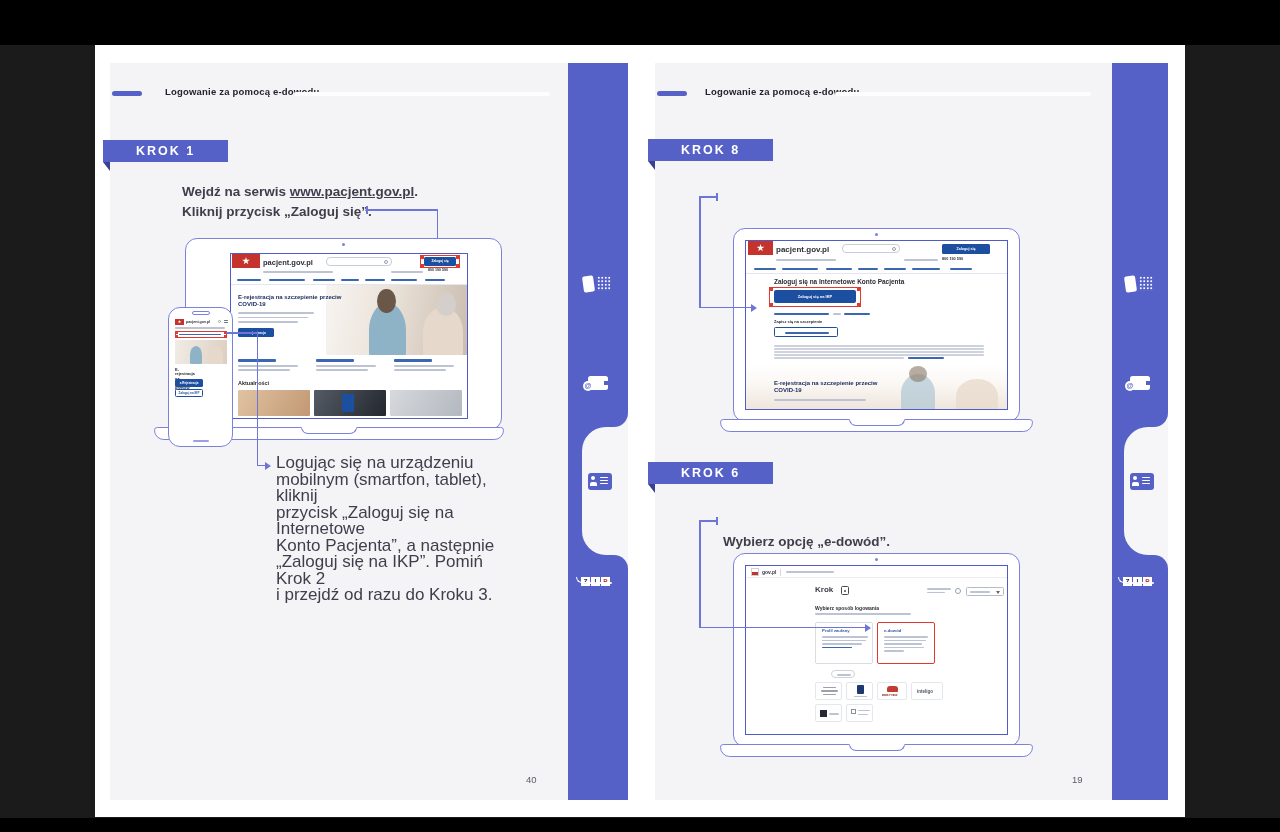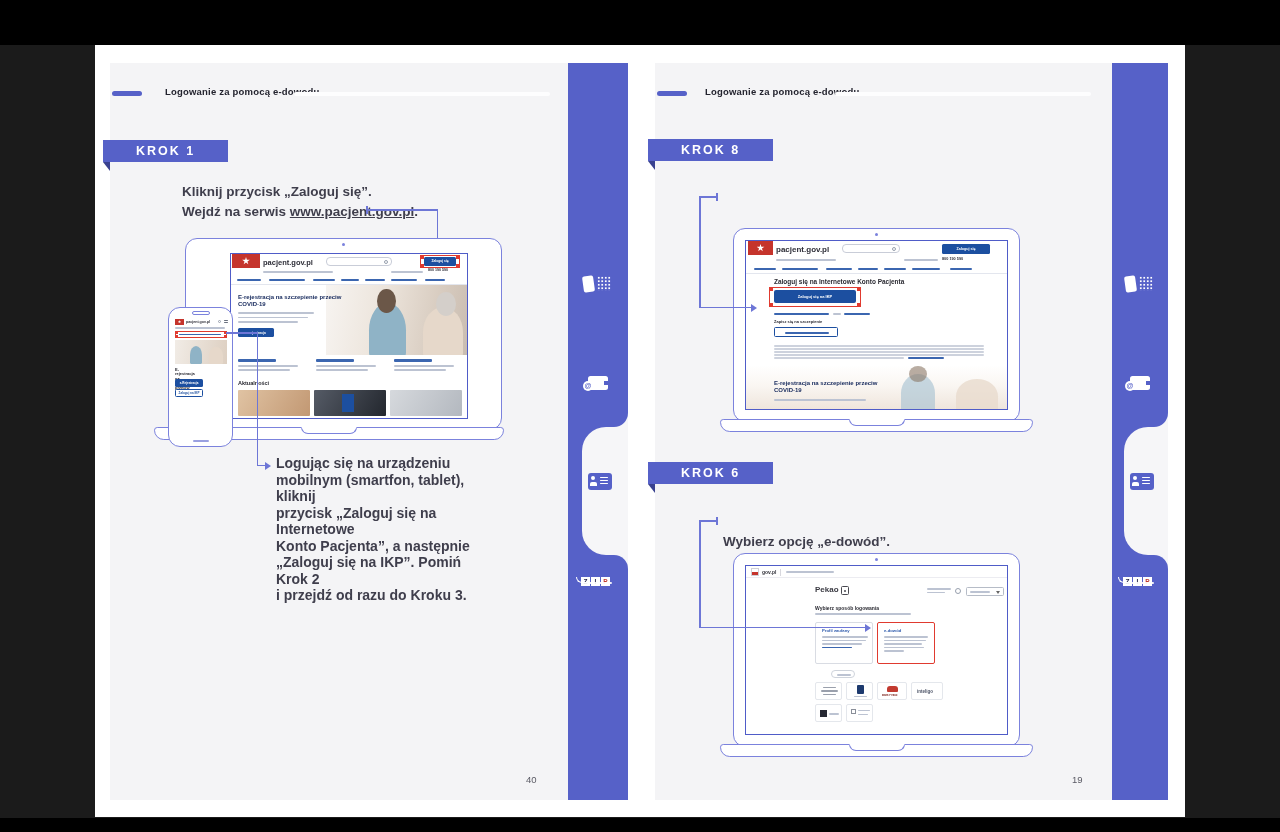--- a/index.html
+++ b/index.html
@@ -8,21 +8,21 @@
 .blackbar{position:absolute;left:0;width:1280px;background:#000}
 .spread{position:absolute;left:95px;top:45px;width:1090px;height:772px;background:#fff}
 .page{position:absolute;top:18px;height:737px;background:#f4f4f6}
 .strip{position:absolute;top:0;height:737px;background:#5661c8}
 .dash{position:absolute;width:30px;height:5px;border-radius:2.5px;background:#5661c8}
 .shead{position:absolute;font-size:9.5px;font-weight:bold;color:#23232e;letter-spacing:.2px}
 .wline{position:absolute;height:3.5px;background:#fdfdfe;border-radius:2px}
 .krok{position:absolute;width:125px;height:22px;background:#5661c8;color:#fff;font-weight:bold;font-size:12.5px;letter-spacing:2px;text-align:center;line-height:22px}
 .fold{position:absolute;width:7px;height:9px;background:#39418f;clip-path:polygon(0 0,100% 0,100% 100%)}
 .instr{position:absolute;font-size:13.5px;font-weight:600;color:#3f3e4c;line-height:20px}
-.note{position:absolute;font-size:14px;font-weight:700;color:#3f3e4c;line-height:16.5px}
+.note{position:absolute;font-size:17px;font-weight:400;color:#3f3e4c;line-height:16.5px}
 .pnum{position:absolute;font-size:9.5px;color:#5a5a64}
 .hline{position:absolute;height:1.5px;background:#6d76d6}
 .vline{position:absolute;width:1.5px;background:#6d76d6}
 .arr-d{position:absolute;width:0;height:0;border-left:4px solid transparent;border-right:4px solid transparent;border-top:6px solid #6d76d6}
 .arr-r{position:absolute;width:0;height:0;border-top:4px solid transparent;border-bottom:4px solid transparent;border-left:6px solid #6d76d6}
 .laptop{position:absolute;background:#fff;border:1.5px solid #7b82dd;border-radius:12px}
 .cam{position:absolute;left:50%;top:4px;width:3px;height:3px;margin-left:-1.5px;border-radius:50%;background:#7b82dd}
 .lbase{position:absolute;background:#fff;border:1.5px solid #7b82dd;border-radius:4px 4px 12px 12px}
 .lnotch{position:absolute;left:50%;top:-1.5px;width:56px;height:7px;margin-left:-28px;background:#fff;border:1.5px solid #7b82dd;border-top-color:#fff;border-radius:0 0 7px 7px}
 .mock{position:absolute;background:#fff;border:1px solid #4f5cc8;overflow:hidden}
@@ -74,22 +74,22 @@
   <div class="page" style="left:15px;width:518px">
 
     <div class="dash" style="left:2px;top:28px"></div>
     <div class="shead" style="left:55px;top:23px">Logowanie za pomocą e-dowodu</div>
     <div class="wline" style="left:184px;top:29px;width:256px"></div>
 
     <div class="krok" style="left:-7px;top:77px">KROK 1</div>
     <div class="fold" style="left:-7px;top:99px"></div>
 
     <div class="instr" style="left:72px;top:119px">
+      <div><span>Wejdź na serwis </span><span style="text-decoration:underline">www.pacjent.gov.pl</span><span>.</span></div>
       <div><span>Kliknij przycisk </span><span style="font-weight:800">„Zaloguj się”</span><span>.</span></div>
-      <div><span>Wejdź na serwis </span><span style="text-decoration:underline">www.pacjent.gov.pl</span><span>.</span></div>
     </div>
 
     <div class="vline" style="left:256px;top:143px;height:8px"></div>
     <div class="hline" style="left:258px;top:146px;width:70px"></div>
     <div class="vline" style="left:326.5px;top:146px;height:33px"></div>
     <div class="arr-d" style="left:323px;top:179px"></div>
 
     <div class="laptop" style="left:75px;top:175px;width:317px;height:192px">
       <i class="cam"></i>
       <div class="mock" style="left:44px;top:14px;width:238px;height:166px">
@@ -310,21 +310,21 @@
     <div class="arr-r" style="left:210px;top:560.5px;z-index:6"></div>
 
     <div class="laptop" style="left:78px;top:490px;width:287px;height:194px">
       <i class="cam"></i>
       <div class="mock" style="left:11px;top:11px;width:263px;height:170px">
         <div style="position:absolute;left:0;top:0;width:263px;height:12px;border-bottom:1px solid #ececf1"></div>
         <i class="govflag" style="left:5px;top:2px"></i>
         <div class="t" style="left:16px;top:2.5px;font-size:10px;font-weight:bold;color:#33333b;transform:scale(.5)">gov.pl</div>
         <i class="vdiv" style="left:34px;top:2.5px;width:1px;height:7px"></i>
         <i class="bar" style="left:40px;top:5px;width:48px;height:2px"></i>
-        <div class="t" style="left:69px;top:19px;font-size:8px;font-weight:600;color:#3a3a42;transform:scale(1)">Pekao</div>
+        <div class="t" style="left:69px;top:19px;font-size:8px;font-weight:600;color:#3a3a42;transform:scale(1)">Krok</div>
         <div class="lock" style="left:95px;top:20px">
             <i></i>
           </div>
         <i class="bar" style="left:181px;top:22px;width:24px;height:1.8px"></i>
         <i class="bar" style="left:181px;top:25.5px;width:18px;height:1.8px"></i>
         <i class="mag" style="left:209px;top:22px;width:6px;height:6px"></i>
         <div class="select" style="left:220px;top:20.5px;width:38px;height:9px">
             <i class="bar" style="left:3px;top:3.5px;width:20px;height:1.8px"></i>
             <i class="caret" style="right:3px;top:3px"></i>
           </div>

